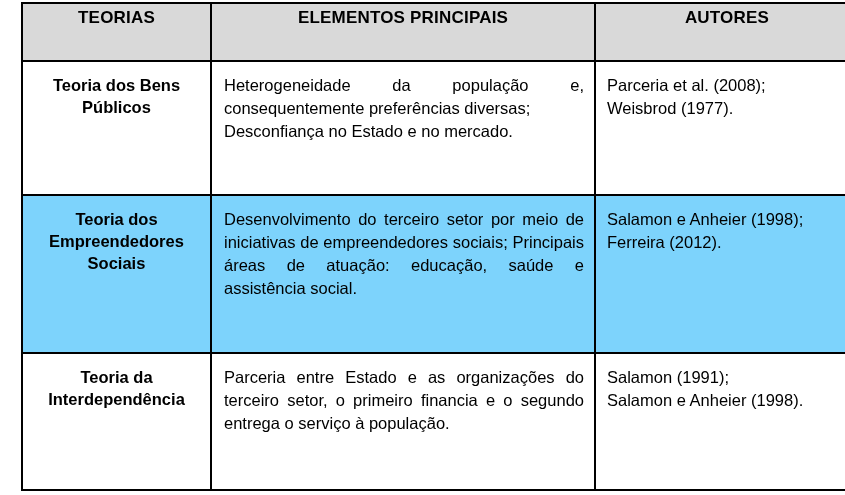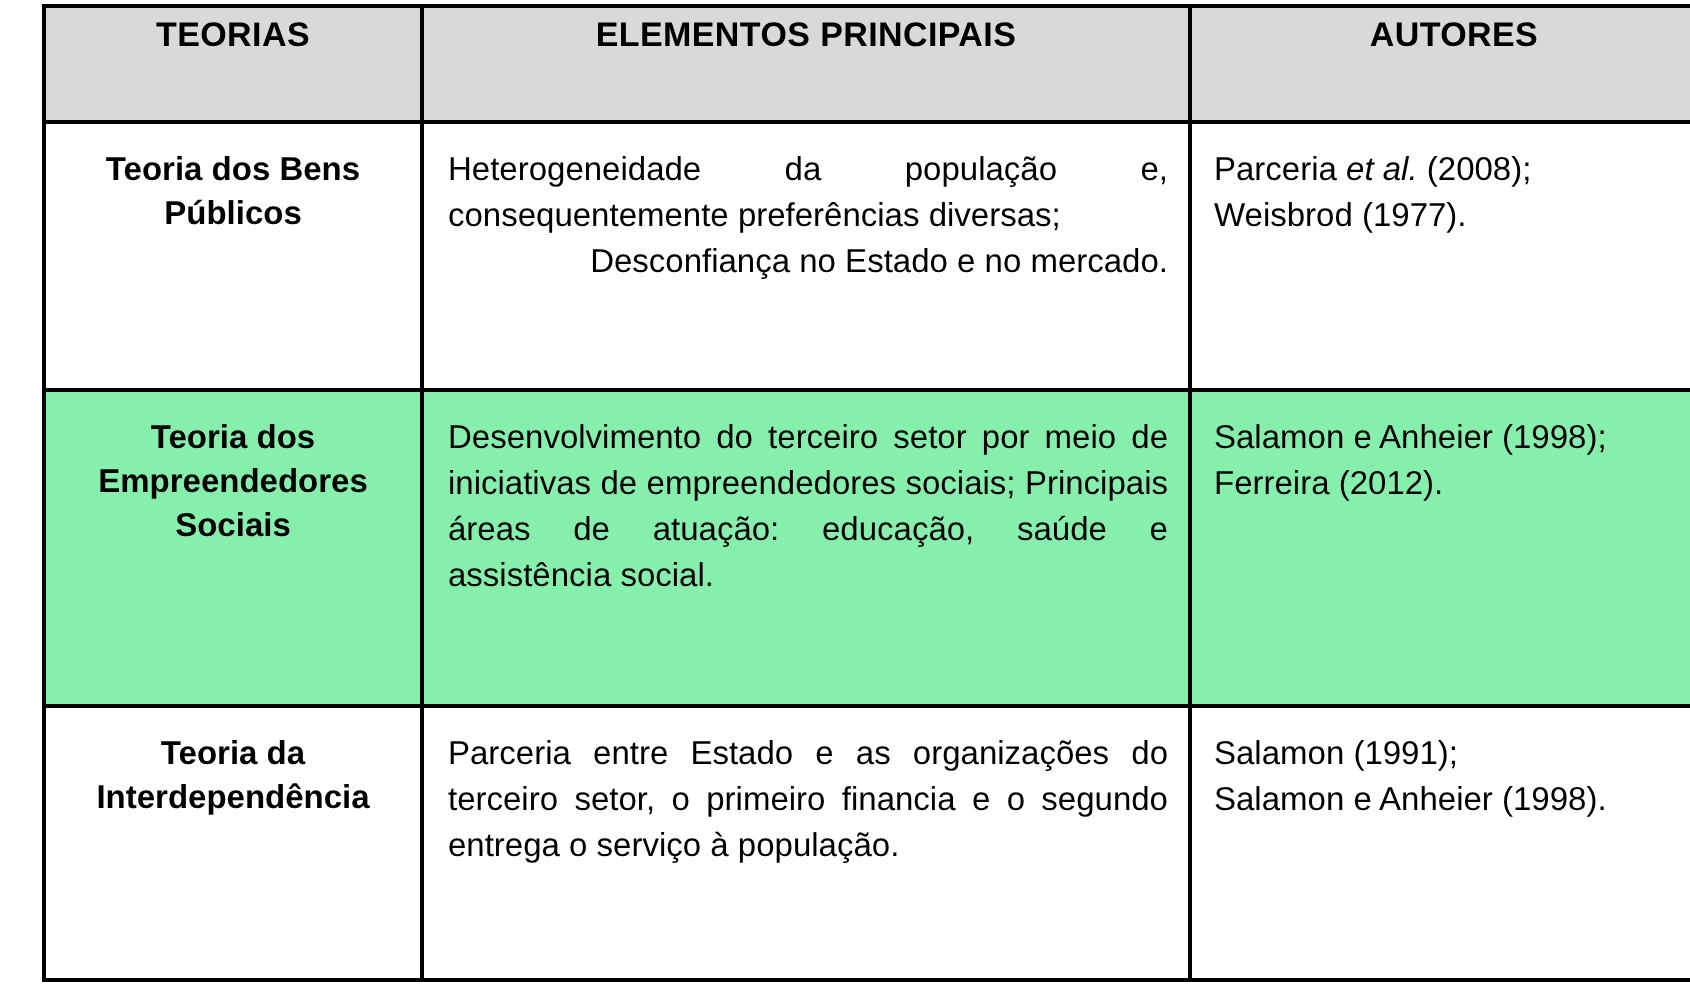--- a/index.html
+++ b/index.html
@@ -52,21 +52,21 @@
     text-align: center;
     vertical-align: middle;
     font-weight: bold;
     font-size: 17px;
     letter-spacing: 0.2px;
     padding: 4px 6px;
   }
 
   
   tbody tr.row-white > td { background: #ffffff; }
-  tbody tr.row-gray  > td { background: #86efac; }
+  tbody tr.row-gray  > td { background: #7dd3fc; }
 
   tbody tr.r1 > td { height: 134px; }
   tbody tr.r2 > td { height: 158px; }
   tbody tr.r3 > td { height: 137px; }
 
   td.cell-theory {
     text-align: center;
     font-weight: bold;
     font-size: 16.5px;
     line-height: 1.33;
@@ -85,23 +85,23 @@
   td.cell-authors {
     text-align: left;
     font-size: 16.5px;
     line-height: 1.40;
     padding: 12px 10px 8px 11px;
   }
 
   
   .cell-elements .para { margin: 0; }
   .cell-elements .para + .para { margin-top: 0; }
-  .cell-elements .nojust { text-align: right; }
+  .cell-elements .nojust { text-align: left; }
 
-  .it { font-style: italic; }
+  .it { }
 </style>
 </head>
 <body>
 
 <div class="table-wrap">
   <table class="theory-table">
     <colgroup>
       <col class="col-theory">
       <col class="col-elements">
       <col class="col-authors">

